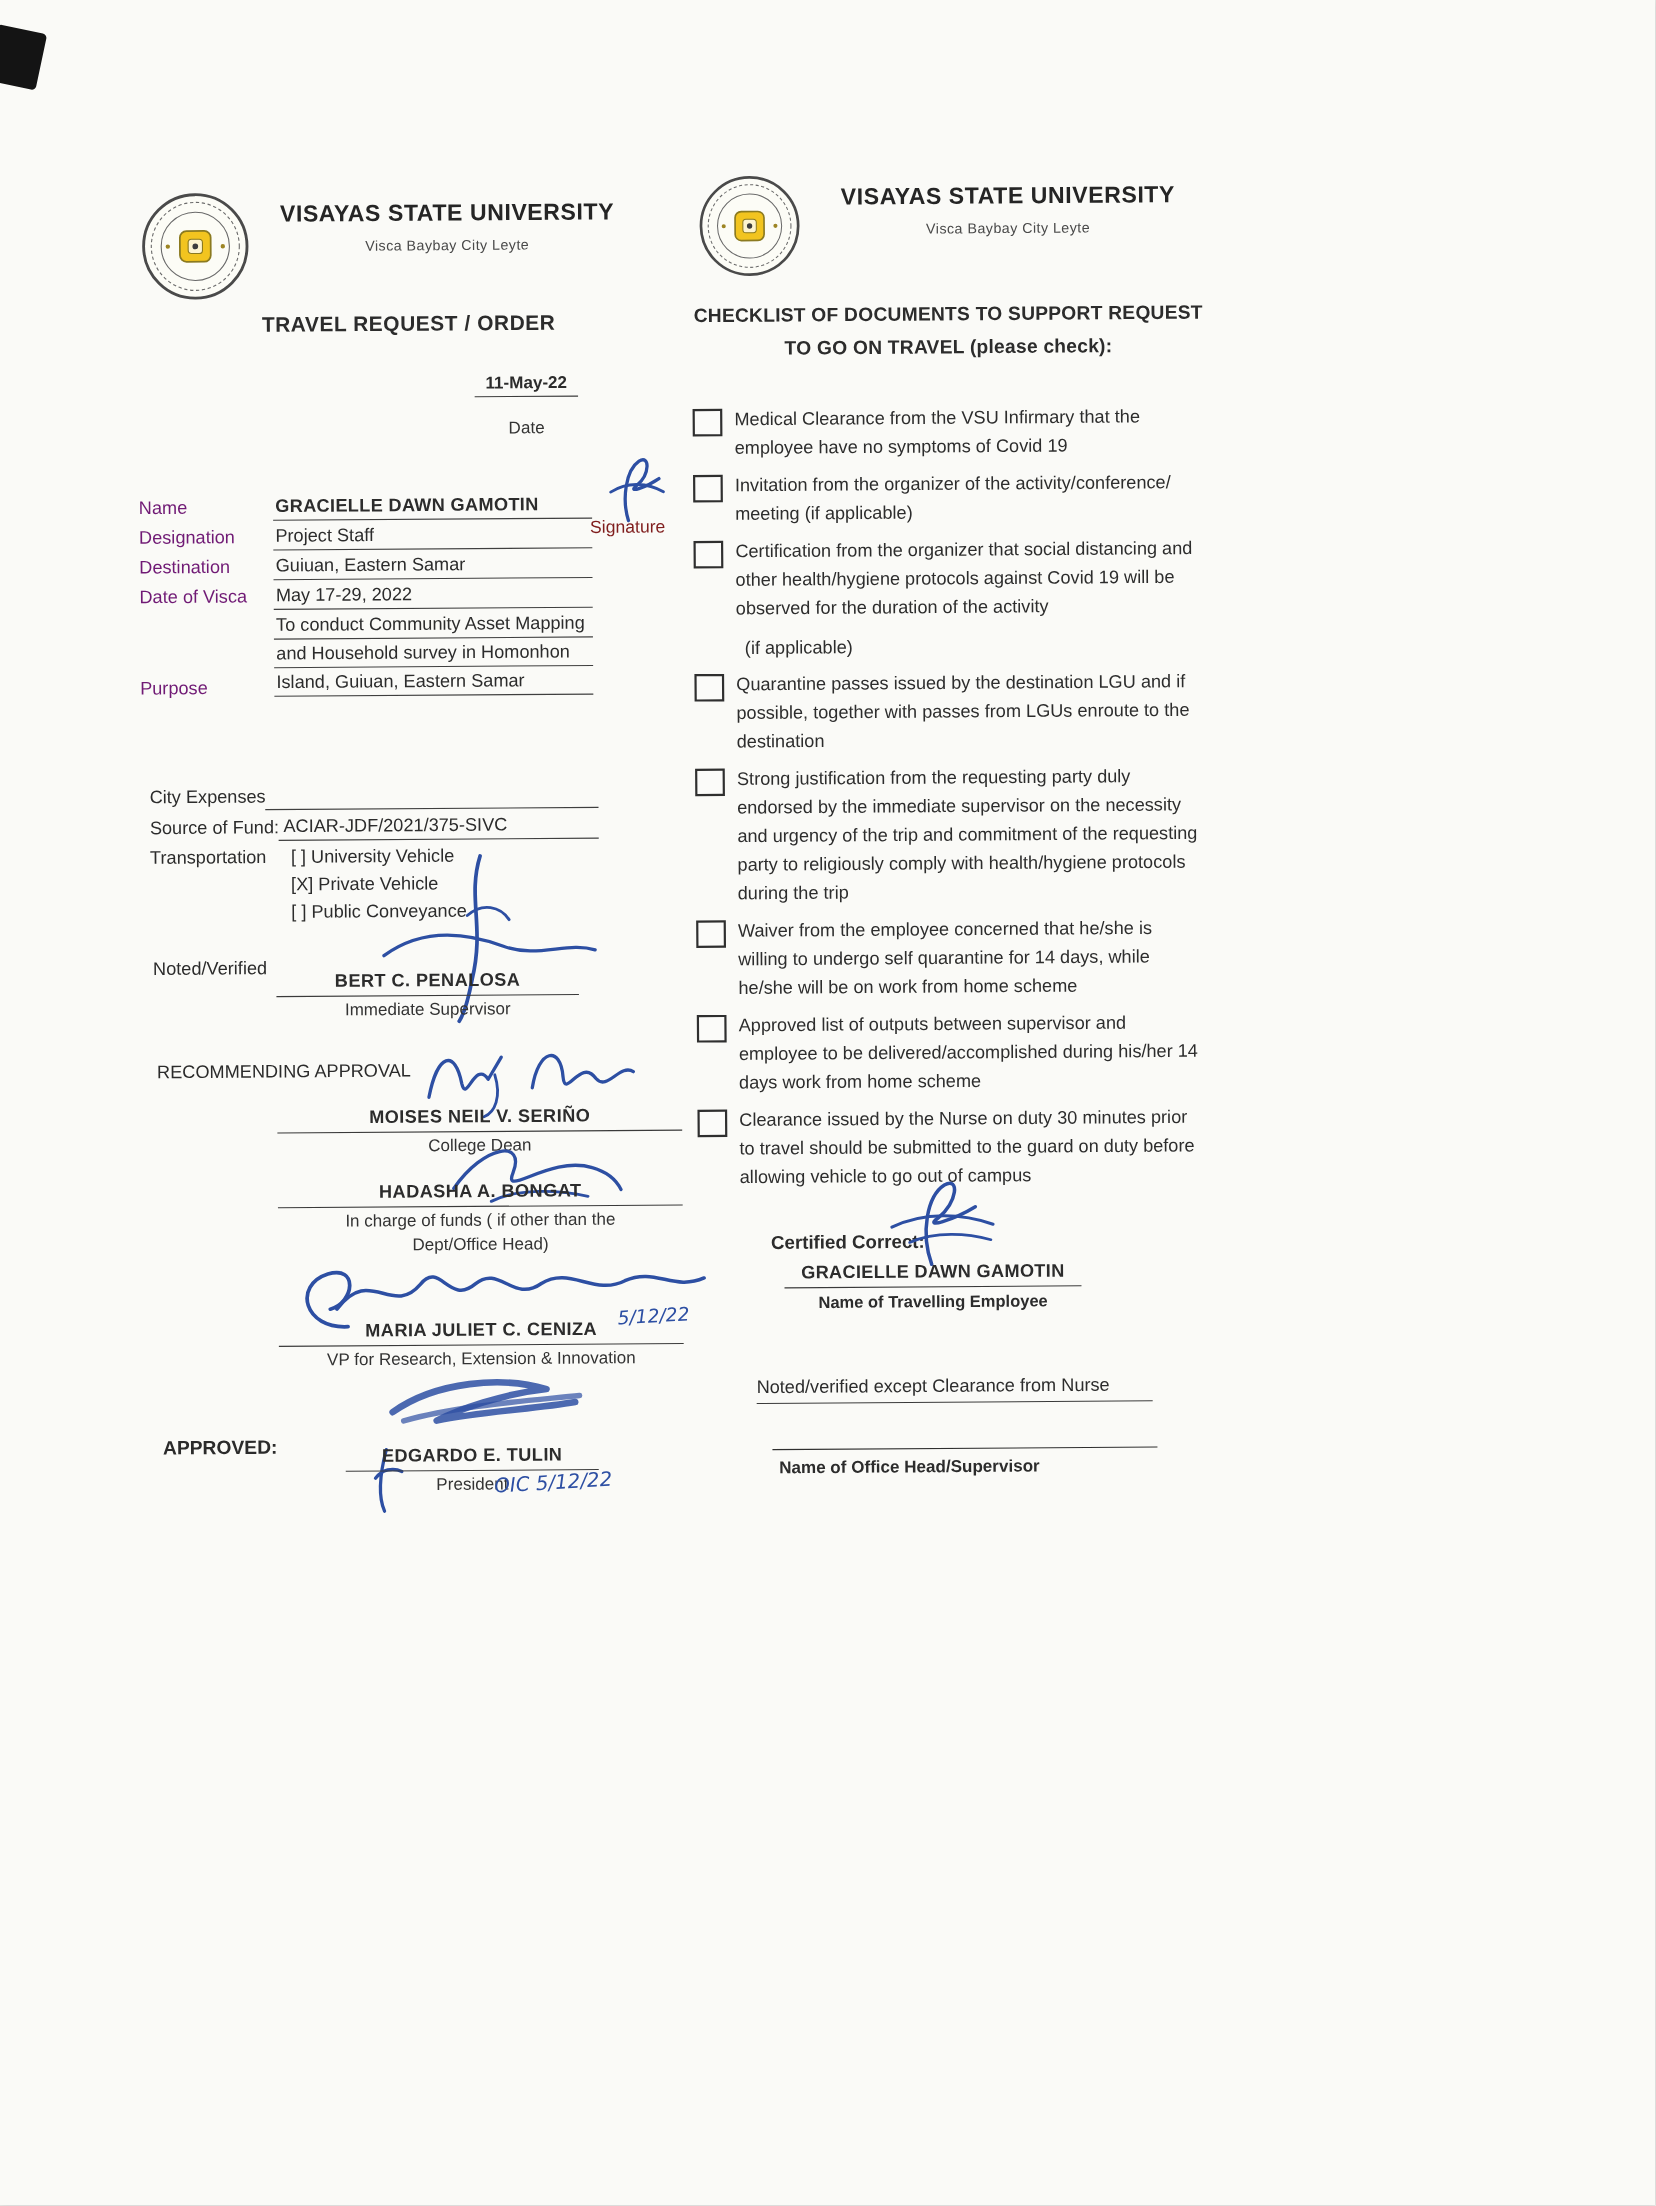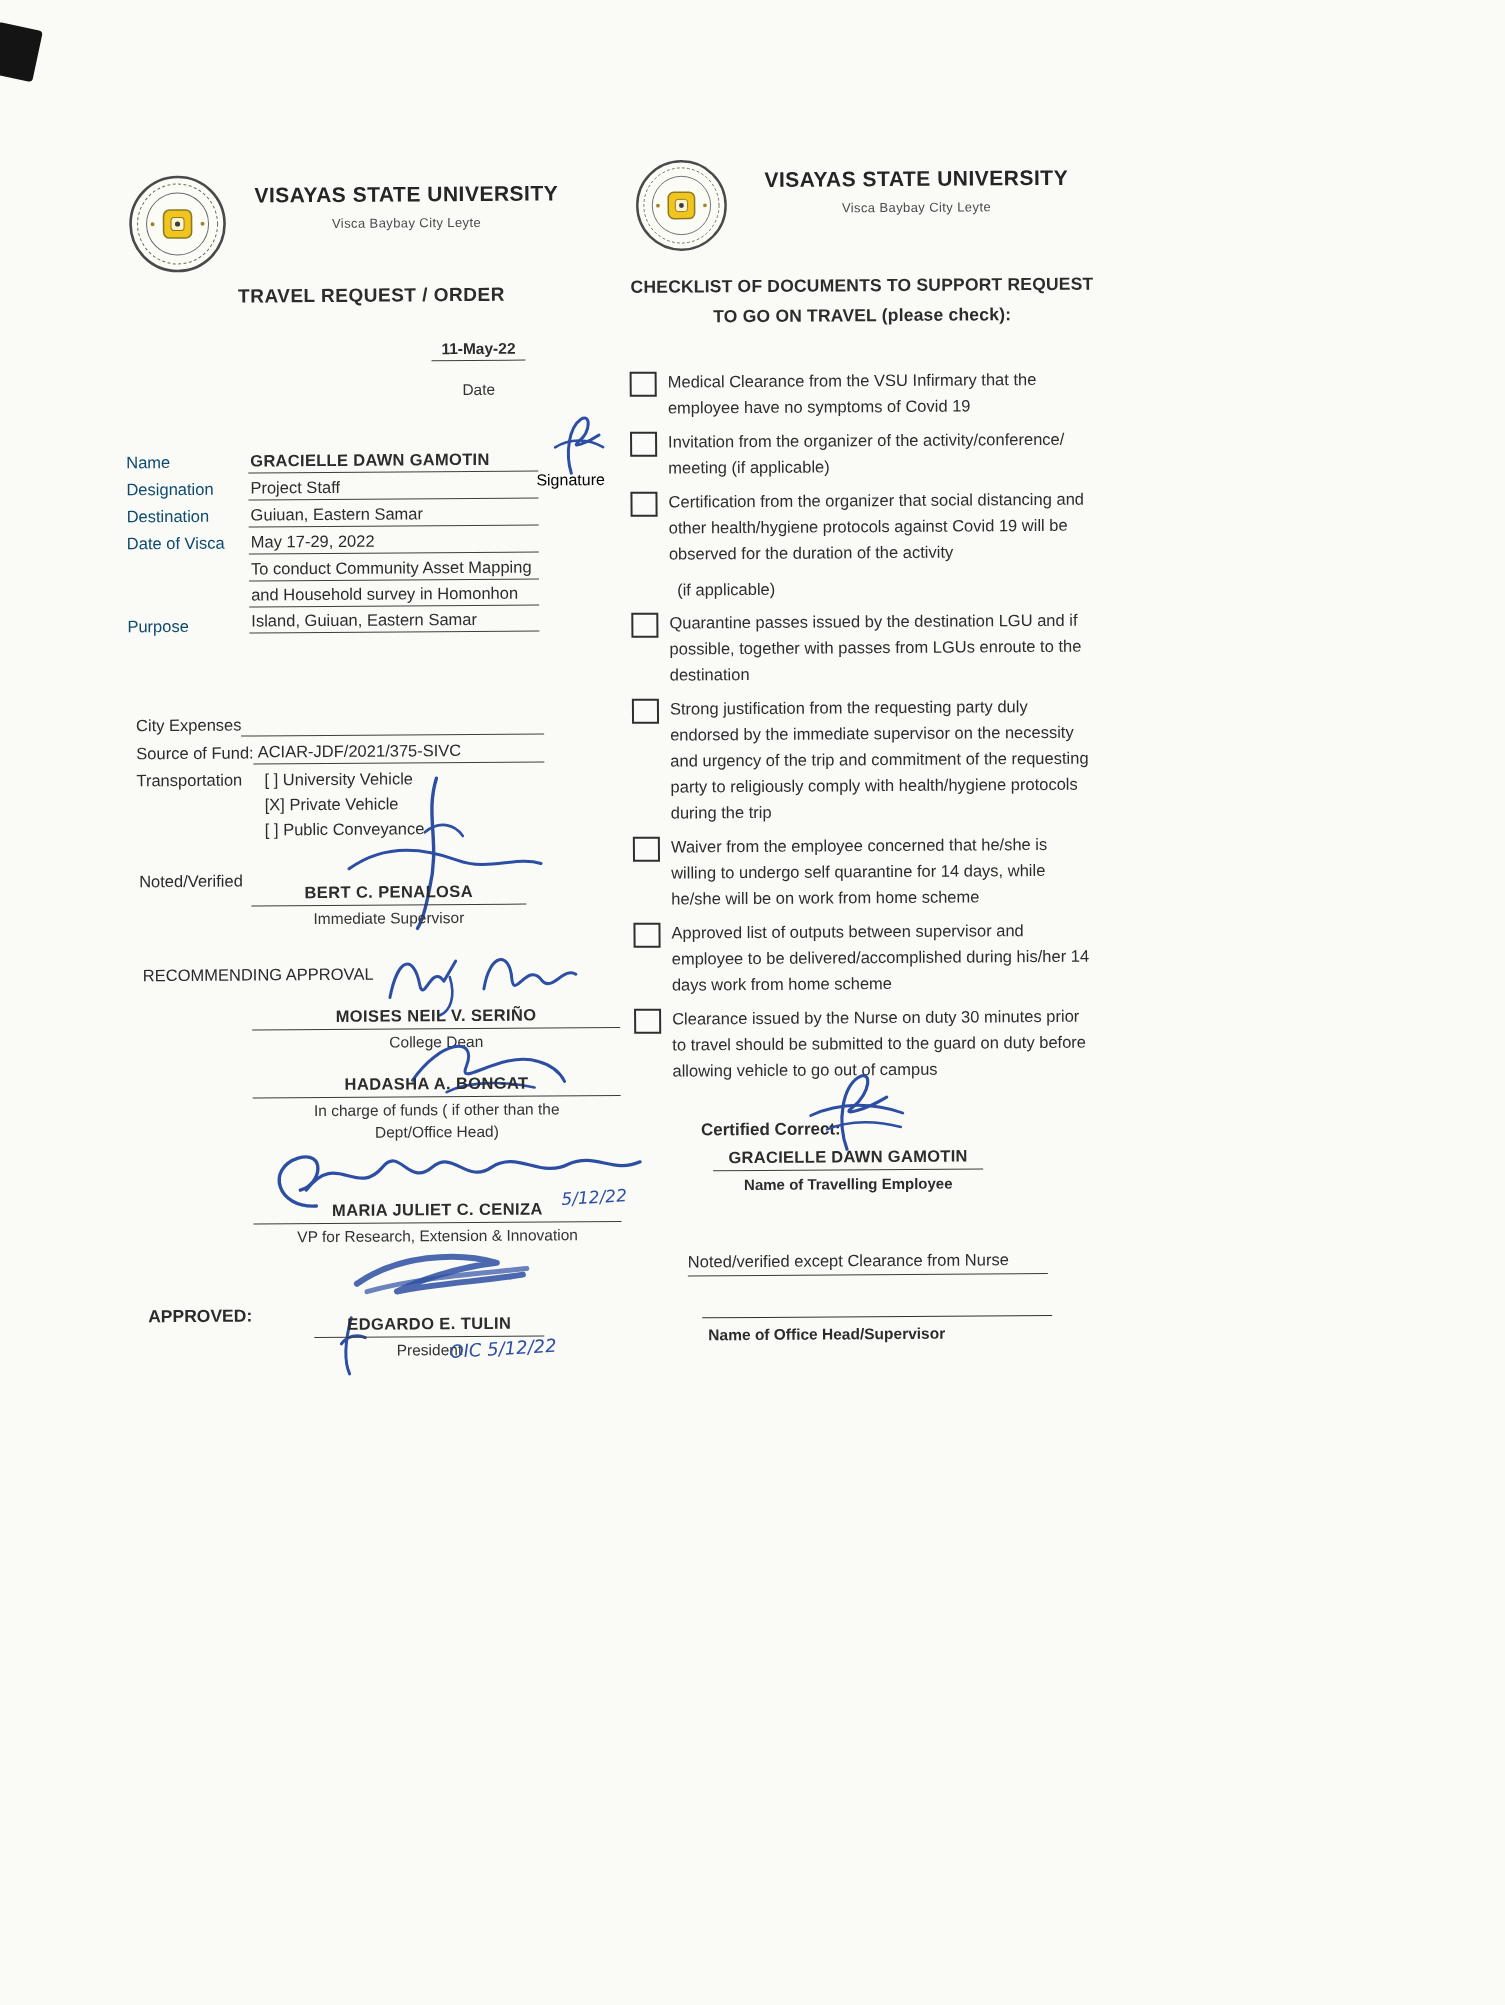--- a/index.html
+++ b/index.html
@@ -26,27 +26,27 @@
   .form-title { position:absolute; font-size:19px; font-weight:bold; letter-spacing:.5px; }
 
   .date-block { position:absolute; text-align:center; width:130px; }
   .date-value { font-size:15.5px; font-weight:bold; display:inline-block;
     border-bottom:1.5px solid #3c3c3c; padding:0 10px 2px; }
   .date-label { font-size:15.5px; margin-top:20px; color:#333; }
 
   
   .fields { position:absolute; left:130px; top:448px; width:412px; font-size:16.5px; }
   .frow { display:flex; margin-bottom:5px; align-items:flex-end; }
-  .flabel { width:122px; flex:none; padding-bottom:2px; color:#0c4a6e; }
+  .flabel { width:122px; flex:none; padding-bottom:2px; color:#701a75; }
   .fvalue { flex:1; border-bottom:1.5px solid #3f3f3f; padding:0 2px 2px; min-height:22px; }
   .fvalue.bold { font-weight:bold; letter-spacing:.3px; }
   .purpose-lines { flex:1; }
   .purpose-lines div { border-bottom:1.5px solid #3f3f3f; padding:0 2px 2px; margin-bottom:4px; }
 
-  .sig-label { position:absolute; font-size:16px; color:#000000; }
+  .sig-label { position:absolute; font-size:16px; color:#7f1d1d; }
 
   .expenses { position:absolute; left:138px; top:712px; width:408px; font-size:16.5px; }
   .erow { display:flex; margin-bottom:6px; align-items:flex-end; }
   .elabel { flex:none; padding-bottom:2px; white-space:nowrap; }
   .eline { flex:1; border-bottom:1.5px solid #3f3f3f; min-height:20px; padding:0 4px 2px; }
   .transport { margin-top:2px; }
   .transport .opt { margin-left:128px; margin-bottom:6px; }
   .transport .opt.first { margin-left:14px; display:inline; }
   .trow { display:flex; }
   .trow .elabel { width:114px; }

